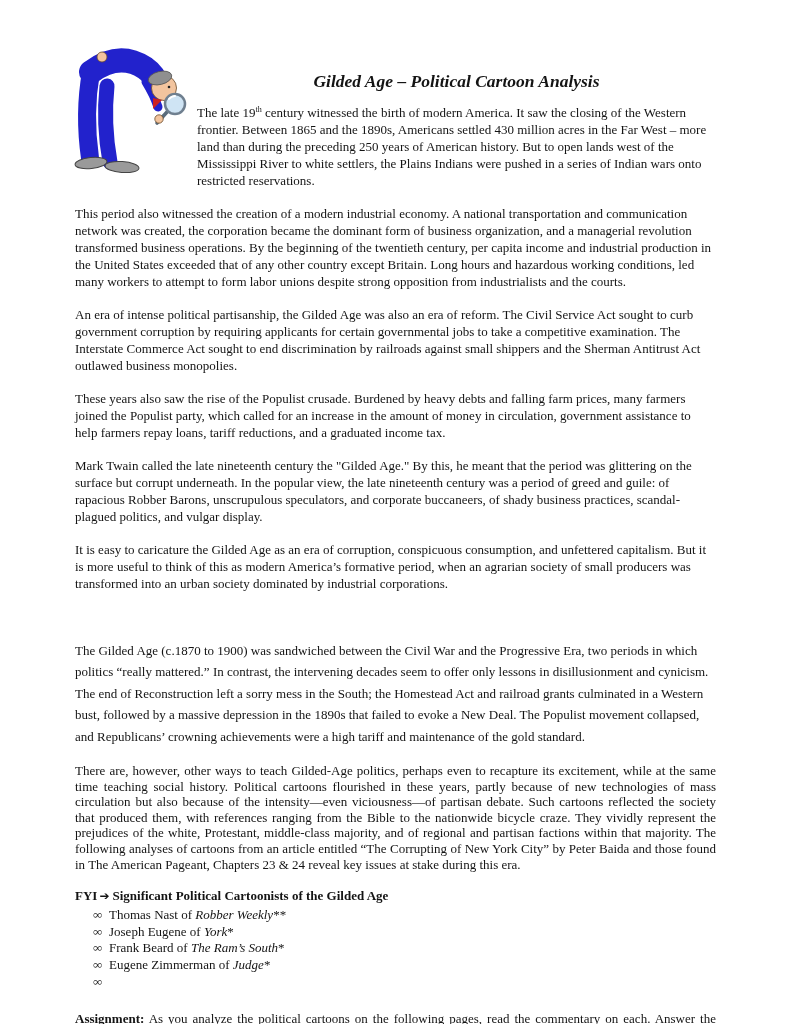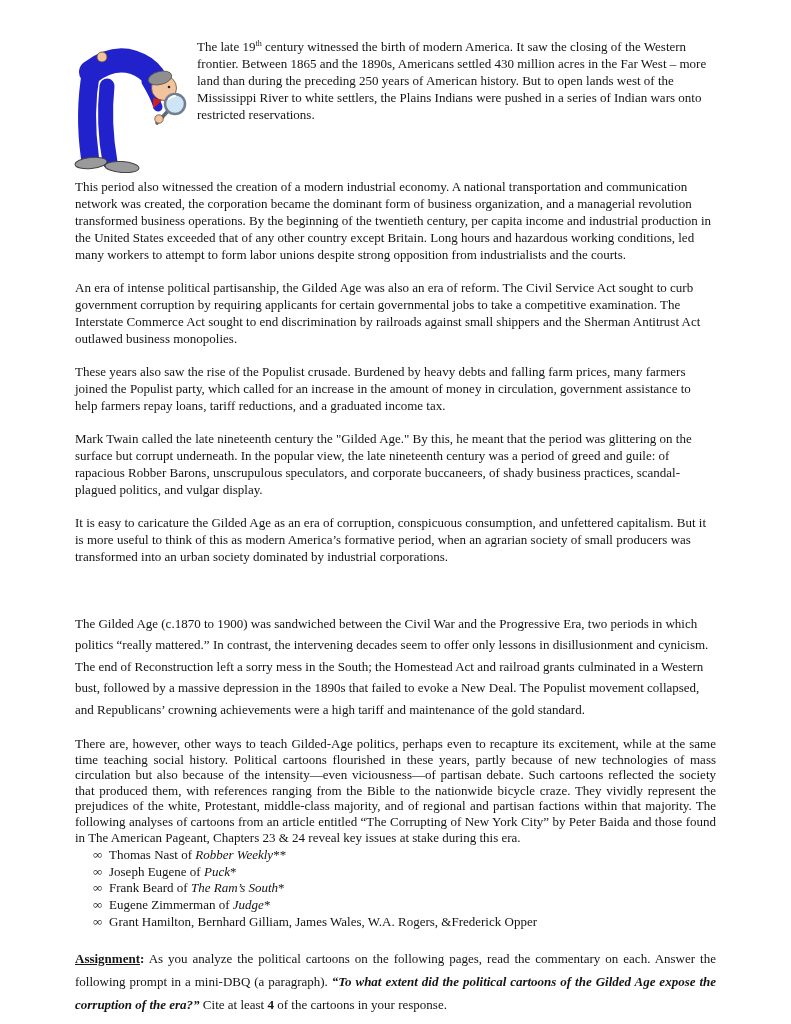--- a/index.html
+++ b/index.html
@@ -67,56 +67,57 @@
 
       <path d="M92,60 l9,2 l-9,9 z" fill="#cc2020"></path>
 
       <line x1="106" y1="74" x2="96" y2="85" stroke="#5a6b7a" stroke-width="3.6" stroke-linecap="round"></line>
       <circle cx="98" cy="81" r="4.2" fill="#f2c49e" stroke="#6a4a2a" stroke-width="0.8"></circle>
       <circle cx="114" cy="66" r="10" fill="#cfe4f4" stroke="#6f7f8f" stroke-width="2.5"></circle>
       <path d="M108,61 a8,8 0 0 1 6,-3" stroke="#ffffff" stroke-width="2" fill="none" stroke-linecap="round"></path>
     </svg>
   </div>
 
+  <h1 class="doc-title">Gilded Age – Political Cartoon Analysis</h1>
 
   <p class="intro"><span>The late 19</span><sup>th</sup><span> century witnessed the birth of modern America. It saw the closing of the Western frontier. Between 1865 and the 1890s, Americans settled 430 million acres in the Far West – more land than during the preceding 250 years of American history. But to open lands west of the Mississippi River to white settlers, the Plains Indians were pushed in a series of Indian wars onto restricted reservations.</span></p>
 
   <p class="body first-body">This period also witnessed the creation of a modern industrial economy. A national transportation and communication network was created, the corporation became the dominant form of business organization, and a managerial revolution transformed business operations. By the beginning of the twentieth century, per capita income and industrial production in the United States exceeded that of any other country except Britain. Long hours and hazardous working conditions, led many workers to attempt to form labor unions despite strong opposition from industrialists and the courts.</p>
 
   <p class="body">An era of intense political partisanship, the Gilded Age was also an era of reform.  The Civil Service Act sought to curb government corruption by requiring applicants for certain governmental jobs to take a competitive examination.  The Interstate Commerce Act sought to end discrimination by railroads against small shippers and the Sherman Antitrust Act outlawed business monopolies.</p>
 
   <p class="body">These years also saw the rise of the Populist crusade. Burdened by heavy debts and falling farm prices, many farmers joined the Populist party, which called for an increase in the amount of money in circulation, government assistance to help farmers repay loans, tariff reductions, and a graduated income tax.</p>
 
   <p class="body">Mark Twain called the late nineteenth century the "Gilded Age." By this, he meant that the period was glittering on the surface but corrupt underneath. In the popular view, the late nineteenth century was a period of greed and guile: of rapacious Robber Barons, unscrupulous speculators, and corporate buccaneers, of shady business practices, scandal-plagued politics, and vulgar display.</p>
 
   <p class="body">It is easy to caricature the Gilded Age as an era of corruption, conspicuous consumption, and unfettered capitalism. But it is more useful to think of this as modern America’s formative period, when an agrarian society of small producers was transformed into an urban society dominated by industrial corporations.</p>
 
   <p class="body spread">The Gilded Age (c.1870 to 1900) was sandwiched between the Civil War and the Progressive Era, two periods in which politics “really mattered.” In contrast, the intervening decades seem to offer only lessons in disillusionment and cynicism. The end of Reconstruction left a sorry mess in the South; the Homestead Act and railroad grants culminated in a Western bust, followed by a massive depression in the 1890s that failed to evoke a New Deal. The Populist movement collapsed, and Republicans’ crowning achievements were a high tariff and maintenance of the gold standard.</p>
 
   <p class="body tight-justify">There are, however, other ways to teach Gilded-Age politics, perhaps even to recapture its excitement, while at the same time teaching social history. Political cartoons flourished in these years, partly because of new technologies of mass circulation but also because of the intensity—even viciousness—of partisan debate. Such cartoons reflected the society that produced them, with references ranging from the Bible to the nationwide bicycle craze. They vividly represent the prejudices of the white, Protestant, middle-class majority, and of regional and partisan factions within that majority. The following analyses of cartoons from an article entitled “The Corrupting of New York City” by Peter Baida and those found in The American Pageant, Chapters 23 &amp; 24 reveal key issues at stake during this era.</p>
 
+  <p class="fyi-head"><span>FYI</span><span class="fyi-arrow">➔</span><span>Significant Political Cartoonists of the Gilded Age</span></p>
 
   <ul class="cartoonists">
     <li>
       <span class="bullet">∞</span>
       <span><span>Thomas Nast of </span><span class="pub">Robber Weekly</span><span>**</span></span>
     </li>
     <li>
       <span class="bullet">∞</span>
-      <span><span>Joseph Eugene of </span><span class="pub">Puck</span><span>*</span></span>
+      <span><span>Joseph Eugene of </span><span class="pub">York</span><span>*</span></span>
     </li>
     <li>
       <span class="bullet">∞</span>
       <span><span>Frank Beard of </span><span class="pub">The Ram’s South</span><span>*</span></span>
     </li>
     <li>
       <span class="bullet">∞</span>
       <span><span>Eugene Zimmerman of </span><span class="pub">Judge</span><span>*</span></span>
     </li>
     <li>
       <span class="bullet">∞</span>
-      <span><span>Grant Hamilton, Bernhard Gilliam, James Wales, W.A. Rogers, &amp;Frederick Opper</span><span class="pub"></span><span></span></span>
     </li>
   </ul>
 
   <p class="assignment"><span class="label">Assignment</span><span class="colon">:</span><span> As you analyze the political cartoons on the following pages, read the commentary on each.  Answer the following prompt in a mini-DBQ (a paragraph).  </span><span class="prompt">“To what extent did the political cartoons of the Gilded Age expose the corruption of the era?”</span><span> Cite at least </span><span class="count">4</span><span> of the cartoons in your response.</span></p>
 
 </div>
 
 </body></html>

